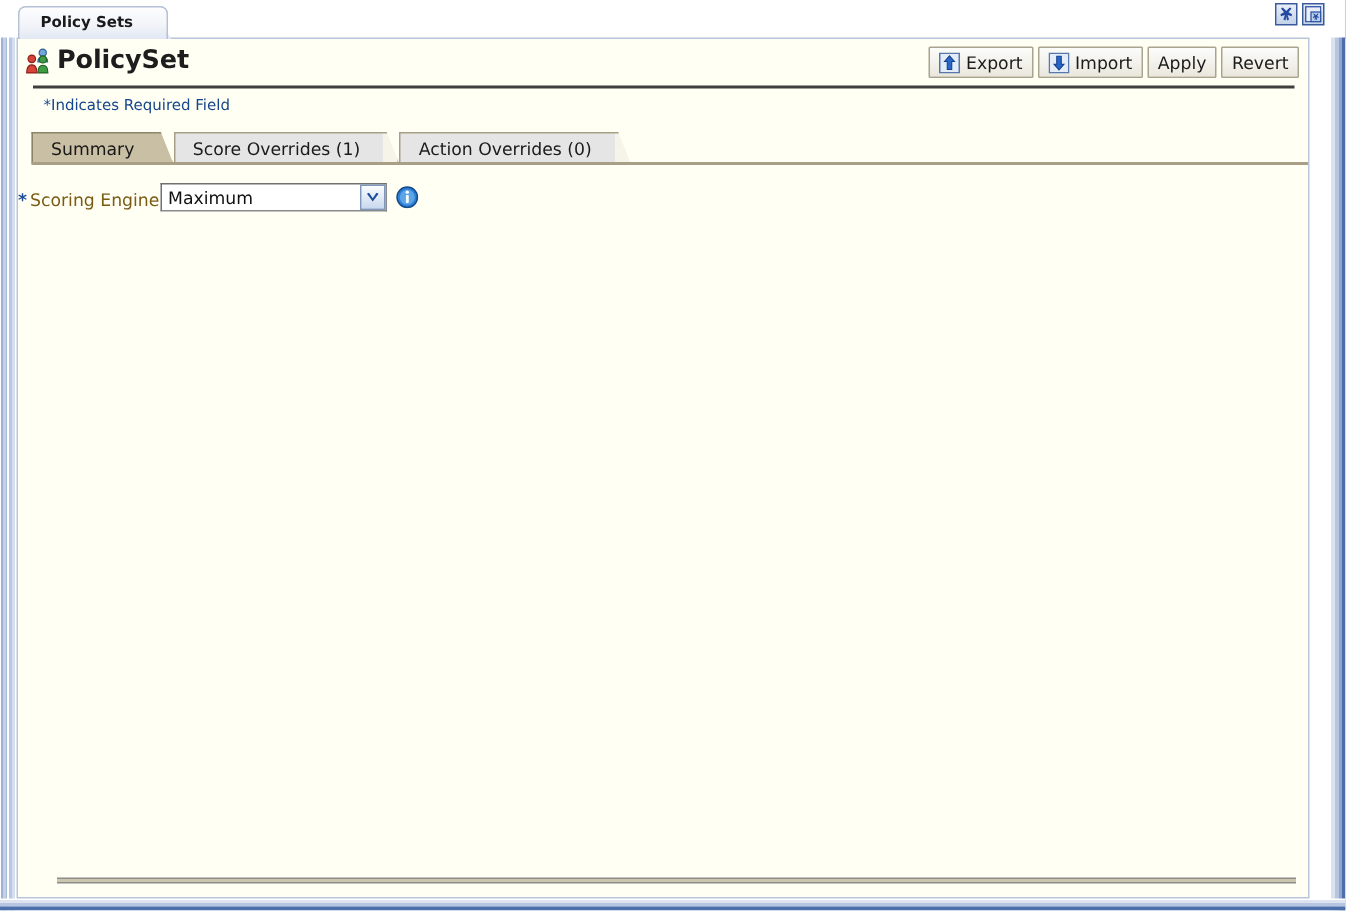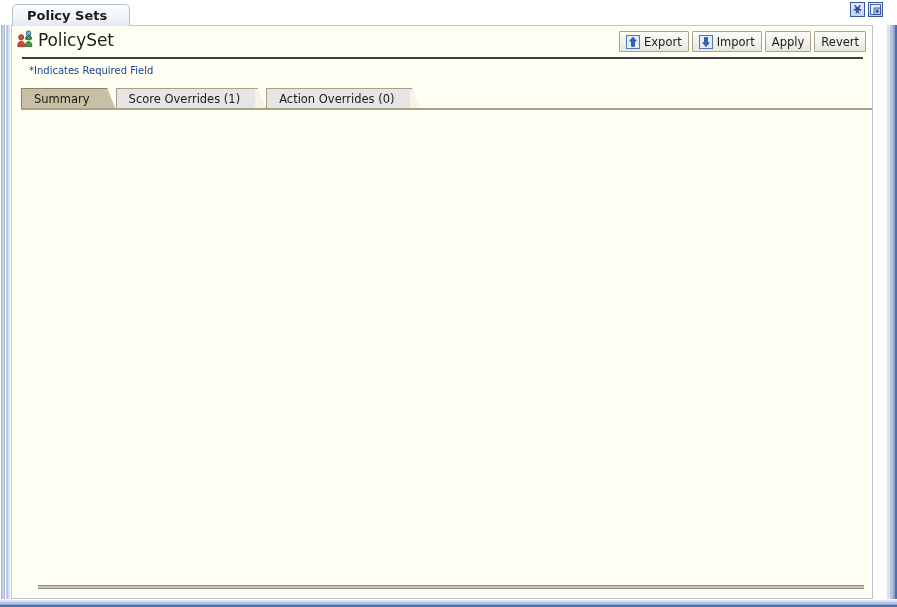--- a/index.html
+++ b/index.html
@@ -107,21 +107,21 @@
     border: 1px solid #b4c0d6;
     border-bottom: none;
     border-radius: 5px 5px 0 0;
     display: flex;
     align-items: center;
     box-sizing: border-box;
     z-index: 6;
   }
   .doctab-label {
     font-weight: bold;
-    font-size: 13px;
+    font-size: 10px;
     color: #1a1a1a;
     white-space: nowrap;
   }
   .doctab-slope {
     position: absolute;
     left: 88px; top: 4px;
     width: 26px; height: 22px;
     background: linear-gradient(to bottom, #fdfdfe 0%, #eef1f7 60%, #dfe6f1 100%);
     clip-path: polygon(0 0, 52% 0, 100% 100%, 0 100%);
     border-right: 0;
@@ -141,22 +141,23 @@
 
   
   .panel-header {
     position: relative;
     height: 30px;
   }
   .page-title {
     position: absolute;
     left: 5px; top: 4px;
     display: flex;
-    align-items: flex-start;
+    align-items: flex-end;
     gap: 3px;
+    font-weight: bold;
   }
   .page-title-text {
     font-size: 17px;
     color: #1d1d1d;
     letter-spacing: -0.1px;
     font-family: "DejaVu Sans", "Liberation Sans", sans-serif;
   }
   .policyset-icon {
     width: 18px; height: 18px;
     display: block;
@@ -435,20 +436,41 @@
         <span>Score Overrides (1)</span>
       </div>
       <div class="subtab" style="margin-left:10px;">
         <span>Action Overrides (0)</span>
       </div>
     </div>
     <div class="subtab-rail"></div>
 
     <div class="form">
 
+      <div class="form-row">
+        <div class="form-label">
+          <span class="req">*</span><span>Scoring Engine</span>
+        </div>
+        <div class="form-control">
+          <div class="select-box">
+            <span class="select-value">Maximum</span>
+            <span class="select-arrow">
+              <svg width="9" height="7" viewBox="0 0 9 7" aria-hidden="true">
+                <path d="M0.6 1.2 L2 0.5 L4.5 4.1 L7 0.5 L8.4 1.2 L4.5 6.4 Z" fill="#1b4f9c"></path>
+              </svg>
+            </span>
+          </div>
+          <svg class="info-icon" viewBox="0 0 15 15" aria-hidden="true">
+            <circle cx="7.5" cy="7.5" r="6.8" fill="#2e7fd4" stroke="#154a89" stroke-width="1"></circle>
+            <circle cx="7.5" cy="7.5" r="5" fill="#5ba6e8"></circle>
+            <circle cx="7.5" cy="4.1" r="1.1" fill="#ffffff"></circle>
+            <rect x="6.6" y="6" width="1.9" height="5.3" rx="0.6" fill="#ffffff"></rect>
+          </svg>
+        </div>
+      </div>
 
 
     </div>
 
     <div class="bottom-rule"></div>
 
   </div>
 </div>
 
 </body></html>

